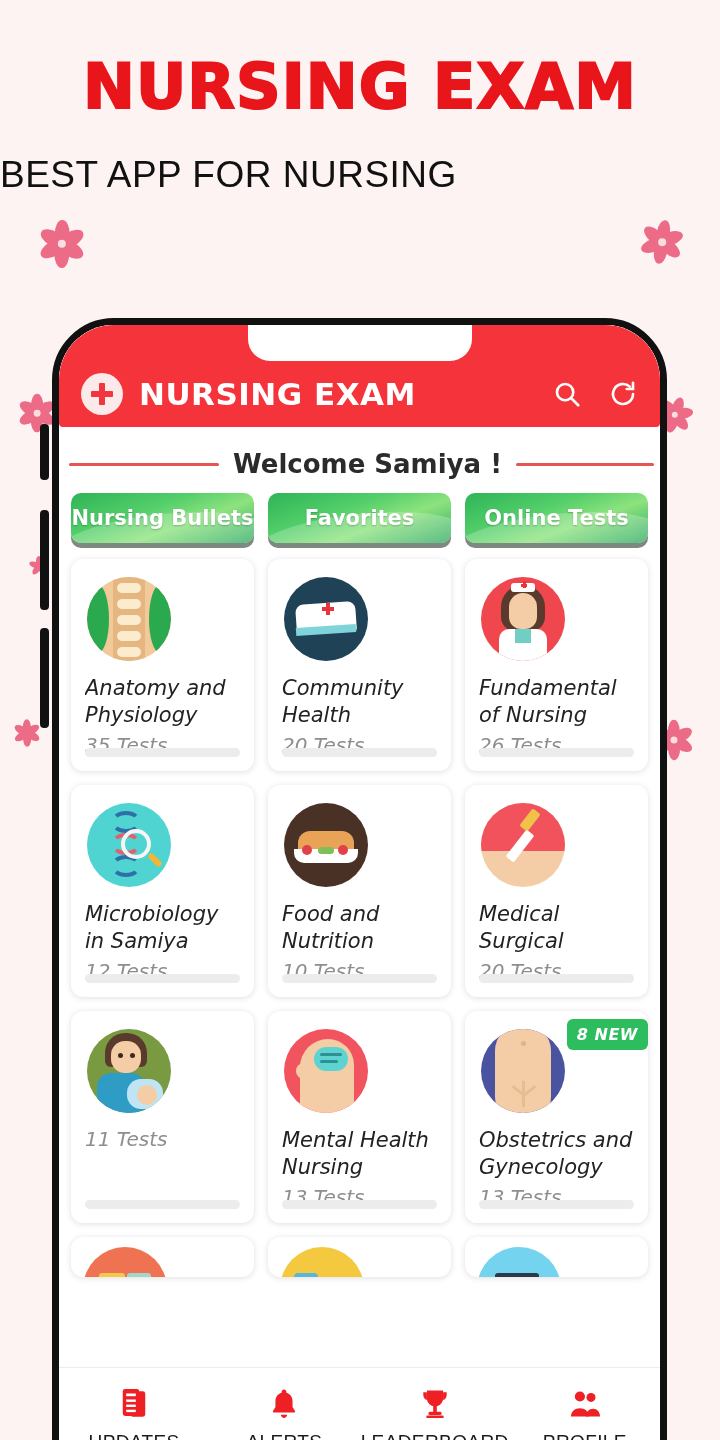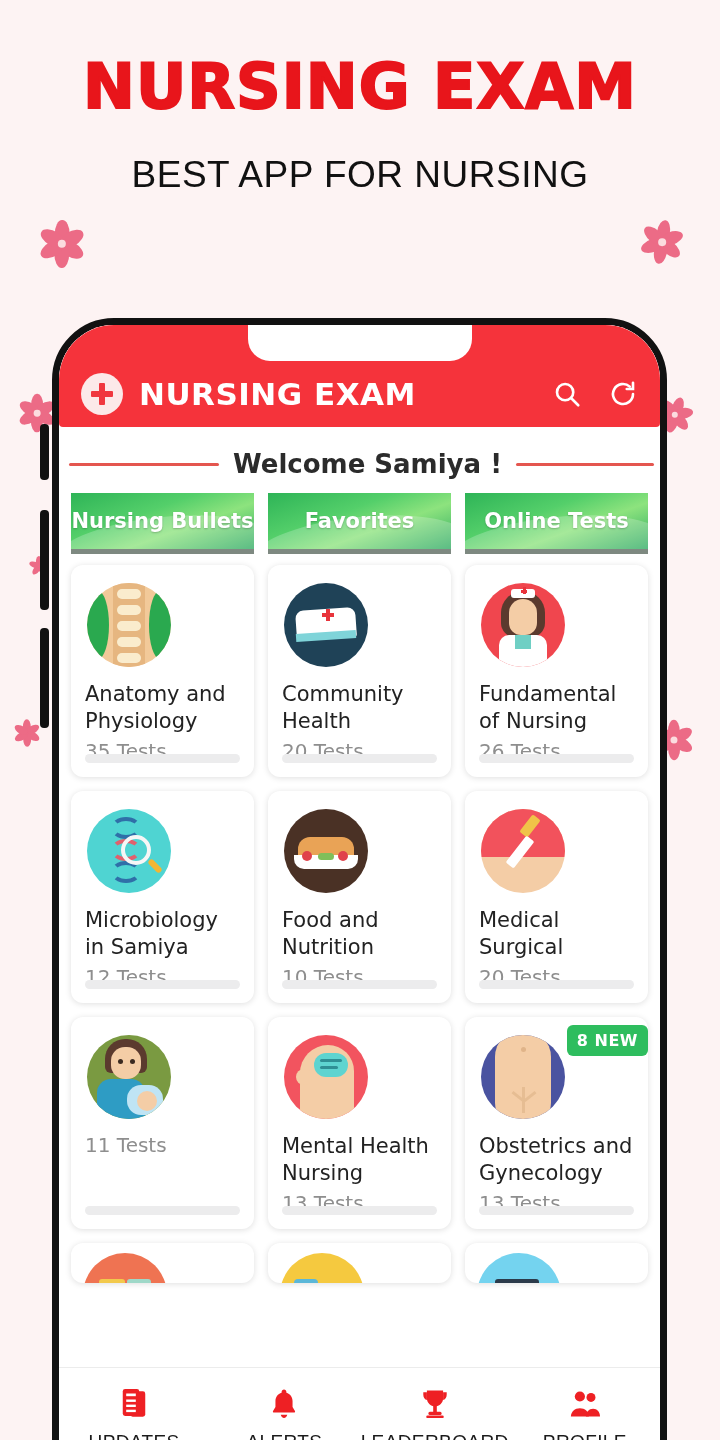--- a/index.html
+++ b/index.html
@@ -15,21 +15,20 @@
   .promo-title {
     position: absolute; top: 56px; left: 0; width: 720px;
     text-align: center;
     font-family: "DejaVu Sans", sans-serif;
     font-size: 62px; font-weight: 800; letter-spacing: 1px;
     color: #e8151b; line-height: 1;
     -webkit-text-stroke: 2px #e8151b;
   }
   .promo-sub {
     position: absolute; top: 152px; left: 0; width: 720px;
-    text-align: center;
     font-family: "Liberation Sans", sans-serif;
     font-size: 37px; font-weight: 400; letter-spacing: 0.5px;
     color: #111; line-height: 1.22;
   }
 
   
   .flower { position: absolute; pointer-events: none; }
   .flower span {
     position: absolute; left: 50%; top: 50%;
     width: 28%; height: 46%;
@@ -115,21 +114,21 @@
   .wline.l { width: 150px; margin-left: 4px; }
   .wline.r { flex: 1; }
   .welcome-text {
     font-size: 26px; font-weight: 700; color: #2b2b2b;
     font-family: "DejaVu Sans", sans-serif; white-space: nowrap;
   }
 
   
   .tabs { display: flex; gap: 14px; padding: 0 12px; }
   .tab {
-    flex: 1; height: 56px; border-radius: 0; position: relative;
+    flex: 1; height: 50px; border-radius: 10px; position: relative;
     background: linear-gradient(160deg, #2eb457 0%, #54cf6a 38%, #8de37e 62%, #2eaa62 100%);
     box-shadow: 0 5px 0 rgba(20,40,25,0.55);
     display: flex; align-items: center; justify-content: center;
     overflow: hidden; cursor: pointer;
   }
   .tab::after {
     content: ""; position: absolute; left: -10%; bottom: -62%;
     width: 120%; height: 120%;
     background: rgba(255,255,255,0.22);
     border-radius: 50% 50% 0 0;
@@ -138,21 +137,21 @@
   .tab span {
     position: relative; z-index: 2; color: #fff;
     font-size: 21px; font-weight: 700;
     font-family: "DejaVu Sans", sans-serif;
     text-shadow: 0 1px 2px rgba(0,0,0,0.22);
   }
 
   
   .grid {
     display: grid; grid-template-columns: repeat(3, 1fr);
-    gap: 14px; padding: 16px 12px 0 12px;
+    gap: 14px; padding: 16px 12px 0 12px; font-style: italic;
   }
   .card {
     background: #fff; border-radius: 12px;
     box-shadow: 0 1px 6px rgba(0,0,0,0.13);
     padding: 16px 14px 12px 14px; position: relative;
     height: 212px; cursor: pointer; overflow: hidden;
   }
   .card-icon {
     width: 84px; height: 84px; border-radius: 50%;
     margin: 2px 0 14px 2px; position: relative; overflow: hidden;

